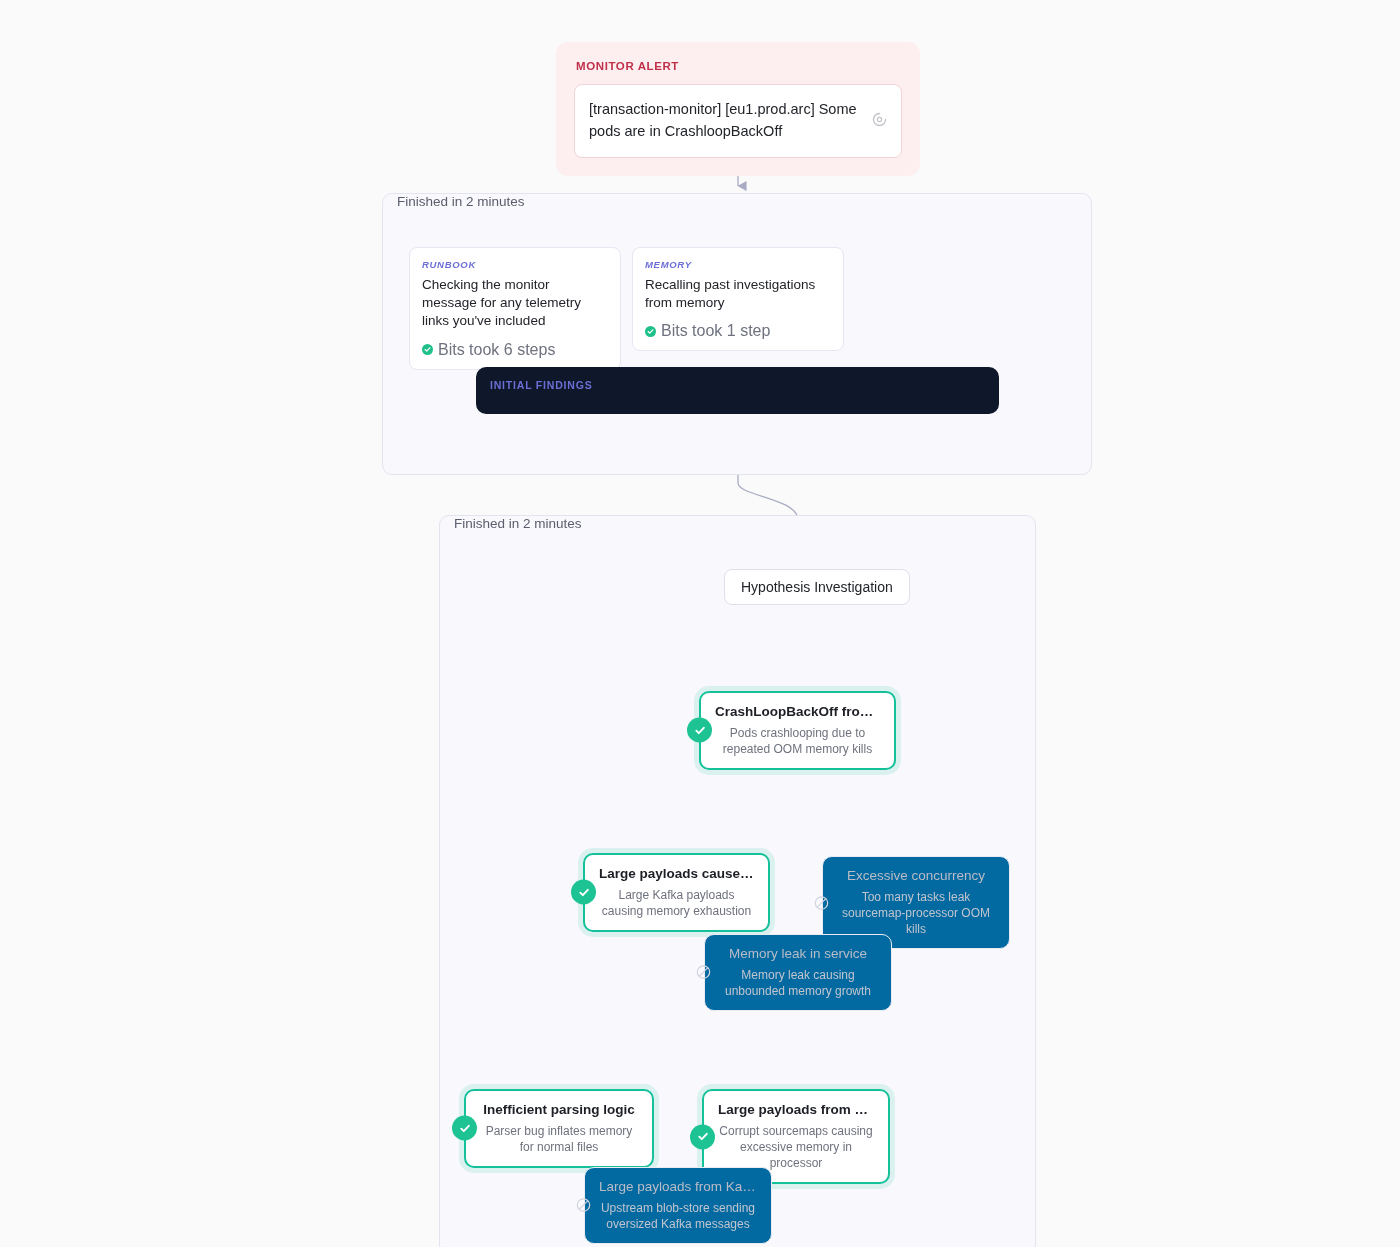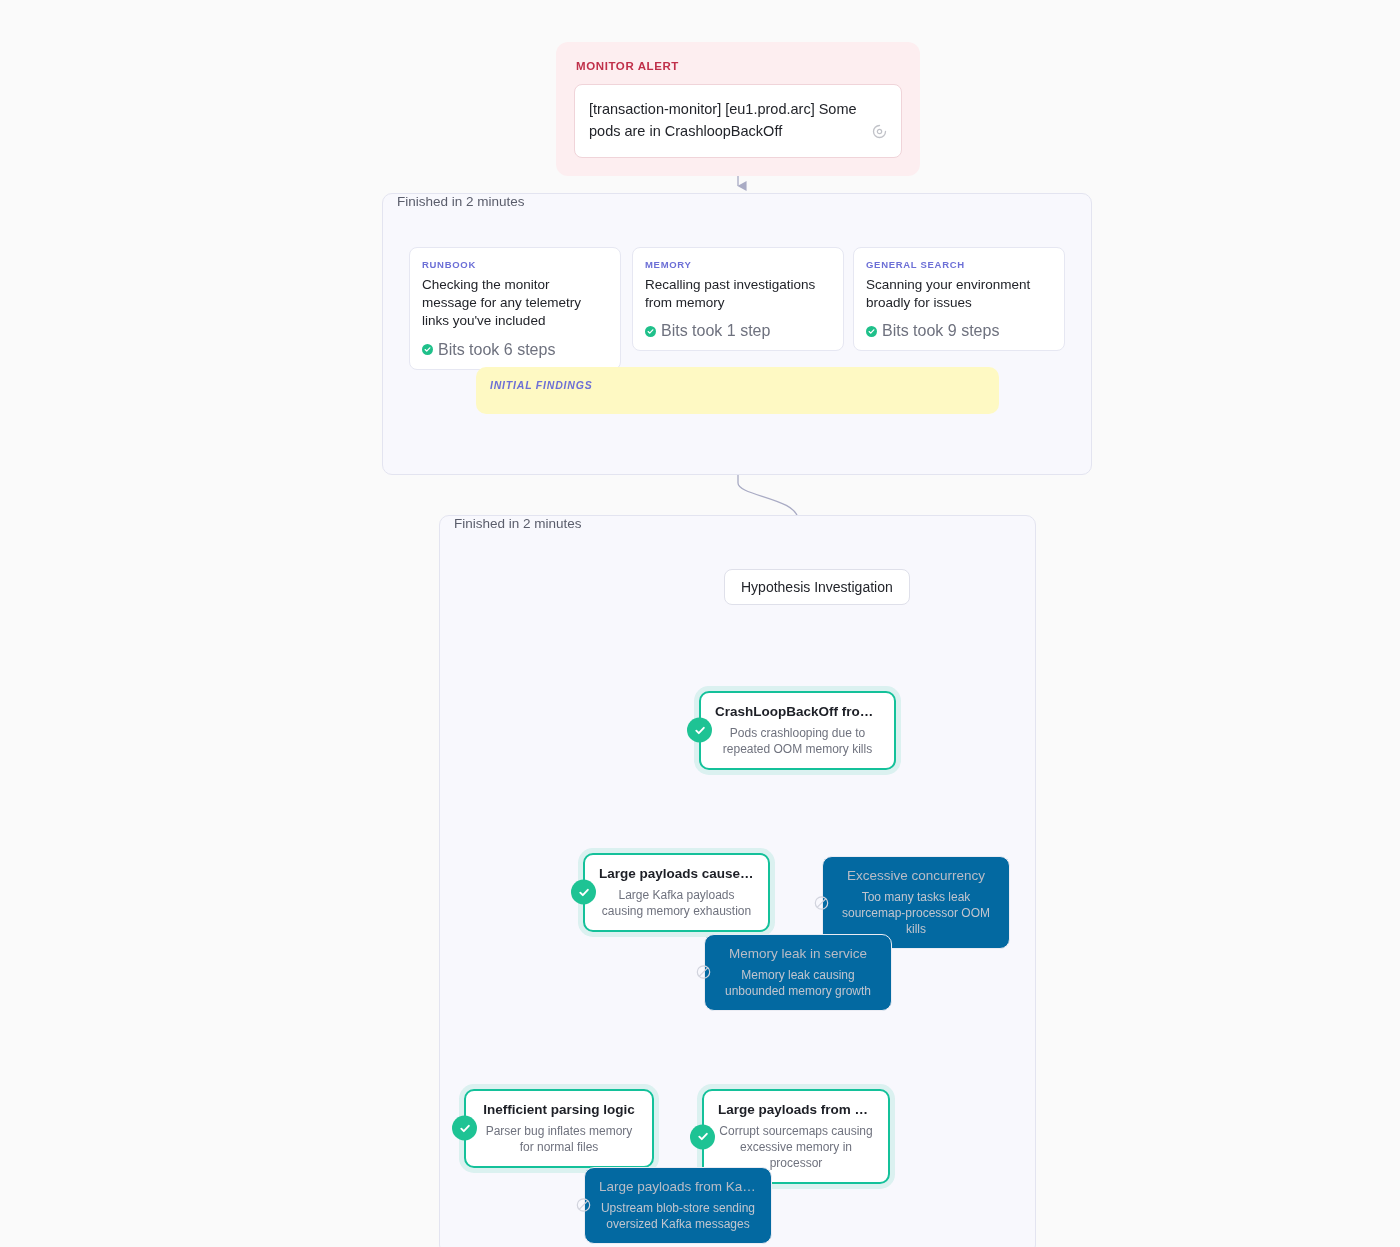--- a/index.html
+++ b/index.html
@@ -39,21 +39,21 @@
     letter-spacing: 0.6px;
     color: #c0304a;
     margin: 0 0 12px 2px;
   }
   .alert-msg {
     background: #ffffff;
     border: 1px solid #f0d4d9;
     border-radius: 8px;
     padding: 13px 14px 14px 14px;
     display: flex;
-    align-items: flex-end;
+    align-items: center;
     gap: 4px;
   }
   .alert-msg-text {
     font-size: 14.5px;
     color: #22242a;
     line-height: 1.55;
     flex: 1;
   }
   .alert-icon { flex: 0 0 auto; margin-top: 2px; opacity: .45; }
 
@@ -83,20 +83,21 @@
     border-radius: 8px;
     padding: 11px 12px 10px 12px;
     z-index: 3;
   }
   .task-kicker {
     font-size: 9.5px;
     font-weight: bold;
     letter-spacing: 0.7px;
     color: #6c6fd6;
     margin-bottom: 6px;
+    font-style: italic;
   }
   .task-title {
     font-size: 13.5px;
     color: #22242a;
     line-height: 1.35;
     margin-bottom: 10px;
   }
   .task-foot {
     display: flex;
     align-items: center;
@@ -112,25 +113,24 @@
     align-items: center; justify-content: center;
     flex: 0 0 auto;
   }
   .mini-check svg { display: block; }
 
   
   .findings {
     position: absolute;
     left: 476px; top: 339px;
     width: 523px;
-    background: #fef9c3;
+    background: #0f172a;
     border-radius: 10px;
     padding: 12px 14px 14px 14px;
     z-index: 3;
-    font-style: italic;
   }
   .findings-label {
     font-size: 10.5px;
     font-weight: bold;
     letter-spacing: 0.8px;
     color: #6c6fd6;
     margin-bottom: 9px;
   }
   .findings-body {
     background: #ffffff;
@@ -301,32 +301,20 @@
     <div class="task-foot">
       <span class="mini-check">
         <svg width="7" height="7" viewBox="0 0 10 10">
             <path d="M1.6 5.1 L3.9 7.3 L8.3 2.6" fill="none" stroke="#fff" stroke-width="1.8" stroke-linecap="round" stroke-linejoin="round"></path>
           </svg>
       </span>
       <span>Bits took 1 step</span>
     </div>
   </div>
 
-  <div class="task-card" style="left:853px; top:219px;">
-    <div class="task-kicker">GENERAL SEARCH</div>
-    <div class="task-title">Scanning your environment broadly for issues</div>
-    <div class="task-foot">
-      <span class="mini-check">
-        <svg width="7" height="7" viewBox="0 0 10 10">
-            <path d="M1.6 5.1 L3.9 7.3 L8.3 2.6" fill="none" stroke="#fff" stroke-width="1.8" stroke-linecap="round" stroke-linejoin="round"></path>
-          </svg>
-      </span>
-      <span>Bits took 9 steps</span>
-    </div>
-  </div>
 
   <div class="findings">
     <div class="findings-label">INITIAL FINDINGS</div>
   </div>
 
   <div class="stage-box stage-box-2">
     <div class="stage-caption">Finished in 2 minutes</div>
   </div>
 
   <div class="plain-node" style="left:724px; top:541px;">

